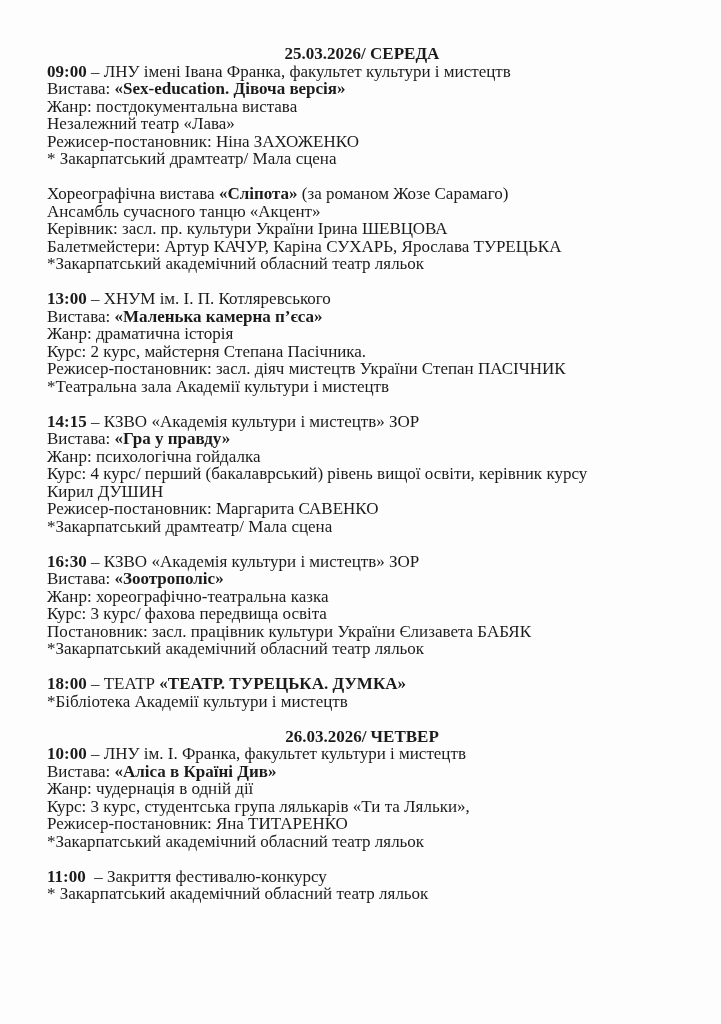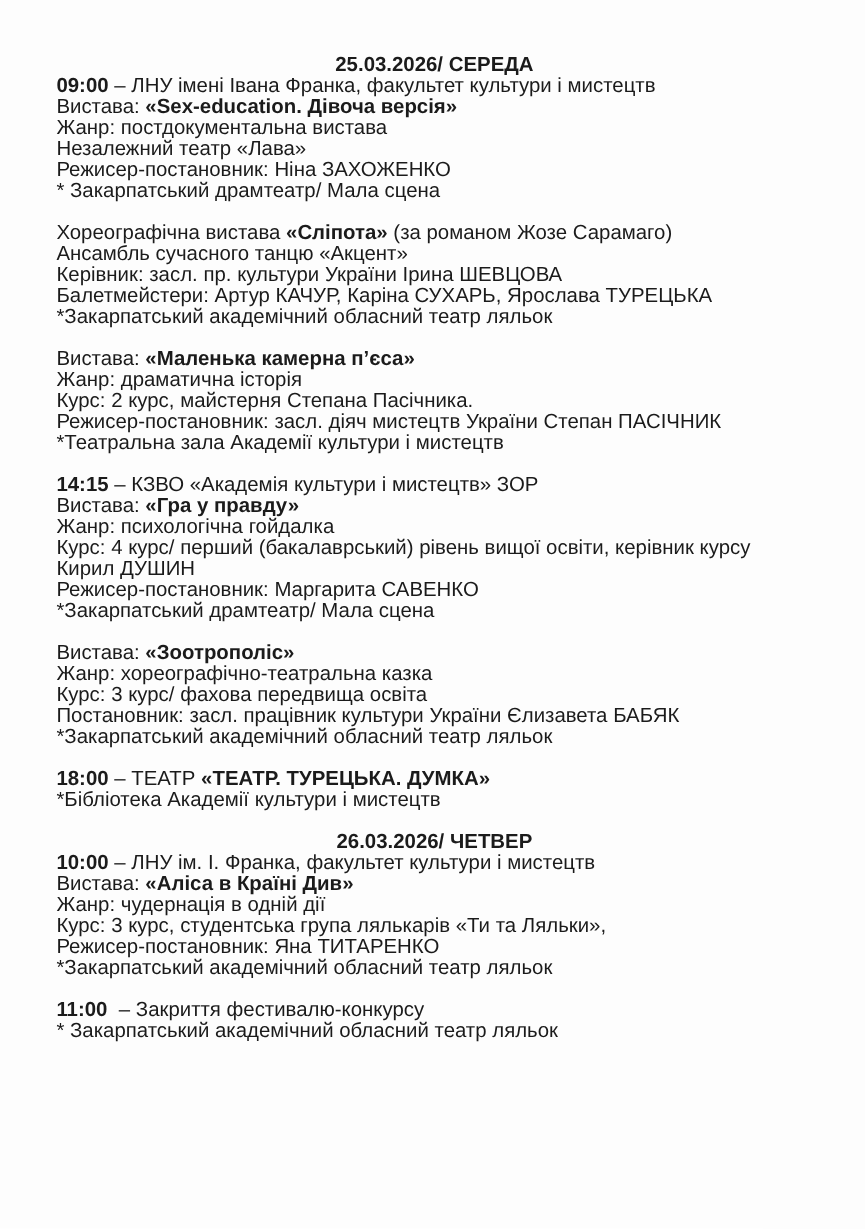--- a/index.html
+++ b/index.html
@@ -8,21 +8,21 @@
     background: #ffffff;
   }
   .page {
     position: relative;
     width: 721px;
     height: 1024px;
     box-sizing: border-box;
     padding: 45px 44px 10px 47px;
     background: #fdfdfd;
     color: #1b1b1b;
-    font-family: Liberation Sans, sans-serif;
+    font-family: Liberation Serif, serif;
     font-size: 17px;
     line-height: 17.5px;
     overflow: hidden;
   }
   .day-heading {
     font-weight: 700;
     text-align: center;
     white-space: pre;
   }
   .event {
@@ -49,36 +49,38 @@
         <div class="line"><span class="seg">* Закарпатський драмтеатр/ Мала сцена</span></div>
       </div>
       <div class="event">
         <div class="line"><span class="seg">Хореографічна вистава </span><span class="seg b">«Сліпота»</span><span class="seg"> (за романом Жозе Сарамаго)</span></div>
         <div class="line"><span class="seg">Ансамбль сучасного танцю «Акцент»</span></div>
         <div class="line"><span class="seg">Керівник: засл. пр. культури України Ірина ШЕВЦОВА</span></div>
         <div class="line"><span class="seg">Балетмейстери: Артур КАЧУР, Каріна СУХАРЬ, Ярослава ТУРЕЦЬКА</span></div>
         <div class="line"><span class="seg">*Закарпатський академічний обласний театр ляльок</span></div>
       </div>
       <div class="event">
+        <div class="line"><span class="seg b">13:00</span><span class="seg"> – ХНУМ ім. І. П. Котляревського</span></div>
         <div class="line"><span class="seg">Вистава: </span><span class="seg b">«Маленька камерна п’єса»</span></div>
         <div class="line"><span class="seg">Жанр: драматична історія</span></div>
         <div class="line"><span class="seg">Курс: 2 курс, майстерня Степана Пасічника.</span></div>
         <div class="line"><span class="seg">Режисер-постановник: засл. діяч мистецтв України Степан ПАСІЧНИК</span></div>
         <div class="line"><span class="seg">*Театральна зала Академії культури і мистецтв</span></div>
       </div>
       <div class="event">
         <div class="line"><span class="seg b">14:15</span><span class="seg"> – КЗВО «Академія культури і мистецтв» ЗОР</span></div>
         <div class="line"><span class="seg">Вистава: </span><span class="seg b">«Гра у правду»</span></div>
         <div class="line"><span class="seg">Жанр: психологічна гойдалка</span></div>
         <div class="line"><span class="seg">Курс: 4 курс/ перший (бакалаврський) рівень вищої освіти, керівник курсу</span></div>
         <div class="line"><span class="seg">Кирил ДУШИН</span></div>
         <div class="line"><span class="seg">Режисер-постановник: Маргарита САВЕНКО</span></div>
         <div class="line"><span class="seg">*Закарпатський драмтеатр/ Мала сцена</span></div>
       </div>
       <div class="event">
+        <div class="line"><span class="seg b">16:30</span><span class="seg"> – КЗВО «Академія культури і мистецтв» ЗОР</span></div>
         <div class="line"><span class="seg">Вистава: </span><span class="seg b">«Зоотрополіс»</span></div>
         <div class="line"><span class="seg">Жанр: хореографічно-театральна казка</span></div>
         <div class="line"><span class="seg">Курс: 3 курс/ фахова передвища освіта</span></div>
         <div class="line"><span class="seg">Постановник: засл. працівник культури України Єлизавета БАБЯК</span></div>
         <div class="line"><span class="seg">*Закарпатський академічний обласний театр ляльок</span></div>
       </div>
       <div class="event">
         <div class="line"><span class="seg b">18:00</span><span class="seg"> – ТЕАТР </span><span class="seg b">«ТЕАТР. ТУРЕЦЬКА. ДУМКА»</span></div>
         <div class="line"><span class="seg">*Бібліотека Академії культури і мистецтв</span></div>
       </div>

